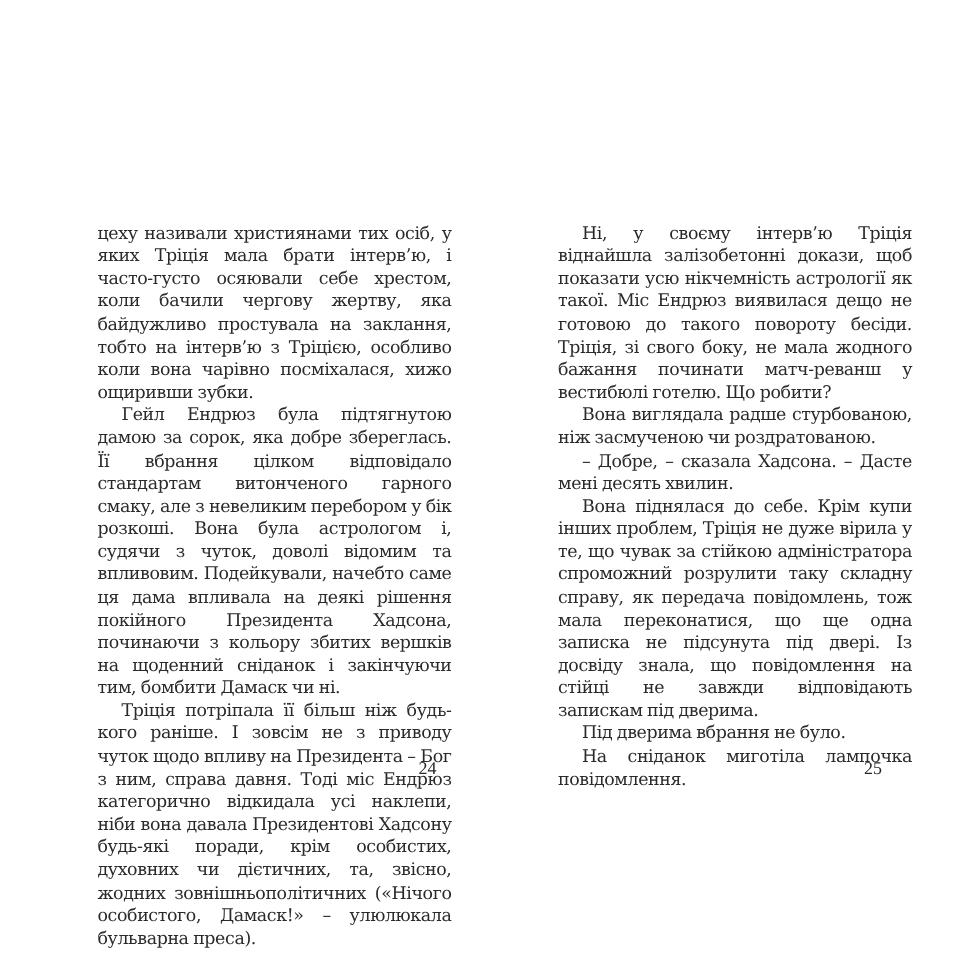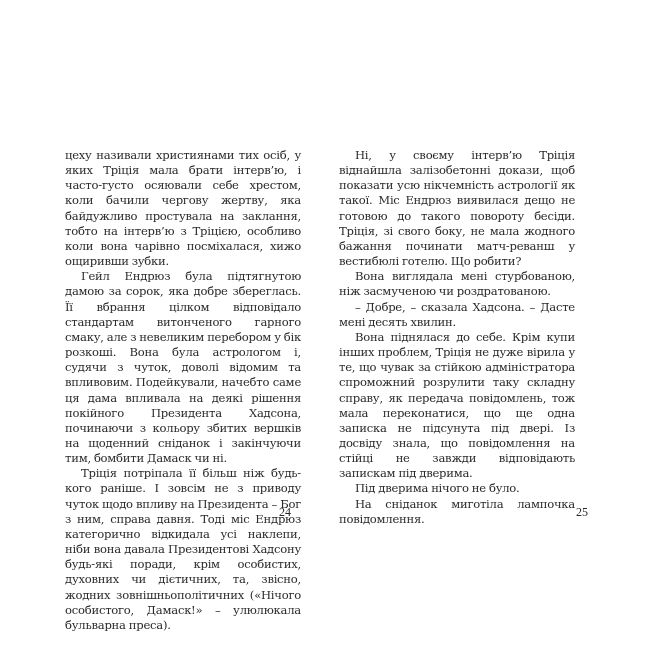--- a/index.html
+++ b/index.html
@@ -1,20 +1,20 @@
 <!DOCTYPE html>
 <html><head>
   <meta charset="utf-8">
   <style>
     html, body { margin: 0; padding: 0; background: #ffffff; }
     body { width: 650px; height: 650px; position: relative; overflow: hidden; }
     .spread { position: absolute; left: 0; top: 0; width: 650px; height: 650px; background: #ffffff; }
     .page { position: absolute; top: 148px; width: 236px; }
     .page.left { left: 65px; }
-    .page.right { left: 339px; }
+    .page.right { left: 372px; }
     .text {
       font-family: "DejaVu Serif", "Liberation Serif", serif;
       font-size: 11.6px;
       line-height: 15.15px;
       color: #2a2a2a;
       text-align: justify;
       letter-spacing: -0.25px;
       word-spacing: -0.4px;
     }
     .text p { margin: 0; text-indent: 0; }
@@ -42,22 +42,22 @@
       <p class="cont">цеху називали християнами тих осіб, у яких Тріція мала брати інтерв’ю, і часто-густо осяювали себе хрестом, коли бачили чергову жертву, яка байдужливо простувала на заклання, тобто на інтерв’ю з Тріцією, особливо коли вона чарівно посміхалася, хижо ощиривши зубки.</p>
       <p class="indent">Гейл Ендрюз була підтягнутою дамою за сорок, яка добре збереглась. Її вбрання цілком відповідало стандартам витонченого гарного смаку, але з невеликим перебором у бік розкоші. Вона була астрологом і, судячи з чуток, доволі відомим та впливовим. Подейкували, начебто саме ця дама впливала на деякі рішення покійного Президента Хадсона, починаючи з кольору збитих вершків на щоденний сніданок і закінчуючи тим, бомбити Дамаск чи ні.</p>
       <p class="indent">Тріція потріпала її більш ніж будь-кого раніше. І зовсім не з приводу чуток щодо впливу на Президента – Бог з ним, справа давня. Тоді міс Ендрюз категорично відкидала усі наклепи, ніби вона давала Президентові Хадсону будь-які поради, крім особистих, духовних чи дієтичних, та, звісно, жодних зовнішньополітичних («Нічого особистого, Дамаск!» – улюлюкала бульварна преса).</p>
     </div>
   </div>
   <div class="page-number left">24</div>
 
   <div class="page right">
     <div class="text">
       <p class="indent">Ні, у своєму інтерв’ю Тріція віднайшла залізобетонні докази, щоб показати усю нікчемність астрології як такої. Міс Ендрюз виявилася дещо не готовою до такого повороту бесіди. Тріція, зі свого боку, не мала жодного бажання починати матч-реванш у вестибюлі готелю. Що робити?</p>
-      <p class="indent">Вона виглядала мені стурбованою, ніж засмученою чи роздратованою.</p>
+      <p class="indent">Вона виглядала радше стурбованою, ніж засмученою чи роздратованою.</p>
       <p class="indent">– Добре, – сказала Хадсона. – Дасте мені десять хвилин.</p>
       <p class="indent">Вона піднялася до себе. Крім купи інших проблем, Тріція не дуже вірила у те, що чувак за стійкою адміністратора спроможний розрулити таку складну справу, як передача повідомлень, тож мала переконатися, що ще одна записка не підсунута під двері. Із досвіду знала, що повідомлення на стійці не завжди відповідають запискам під дверима.</p>
-      <p class="indent">Під дверима нічого не було.</p>
+      <p class="indent">Під дверима вбрання не було.</p>
       <p class="indent">На сніданок миготіла лампочка повідомлення.</p>
     </div>
   </div>
   <div class="page-number right">25</div>
 
 </div>
 
 </body></html>

